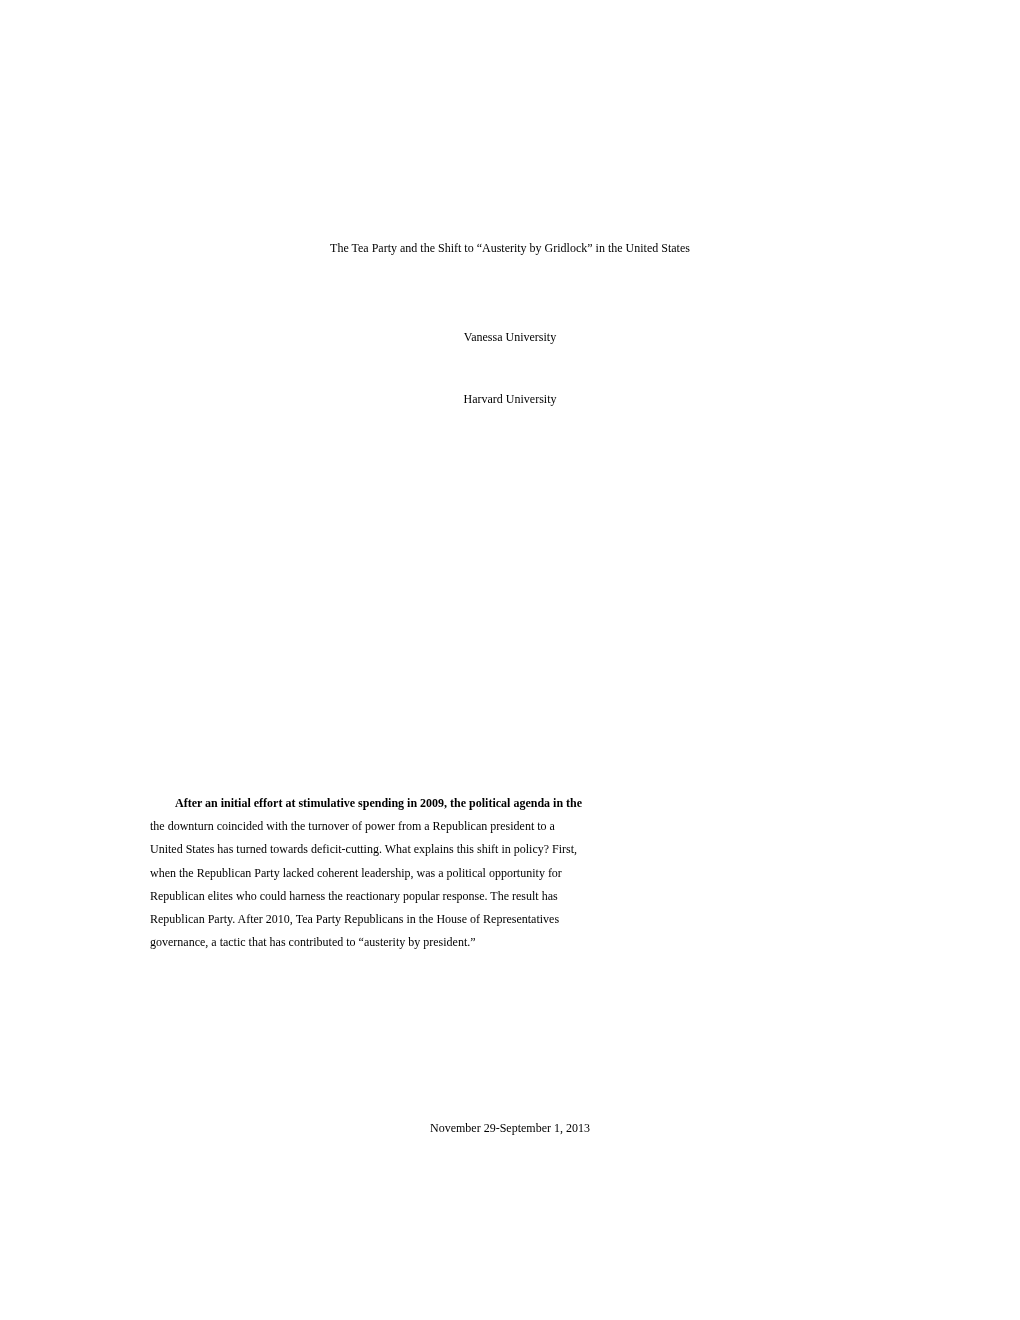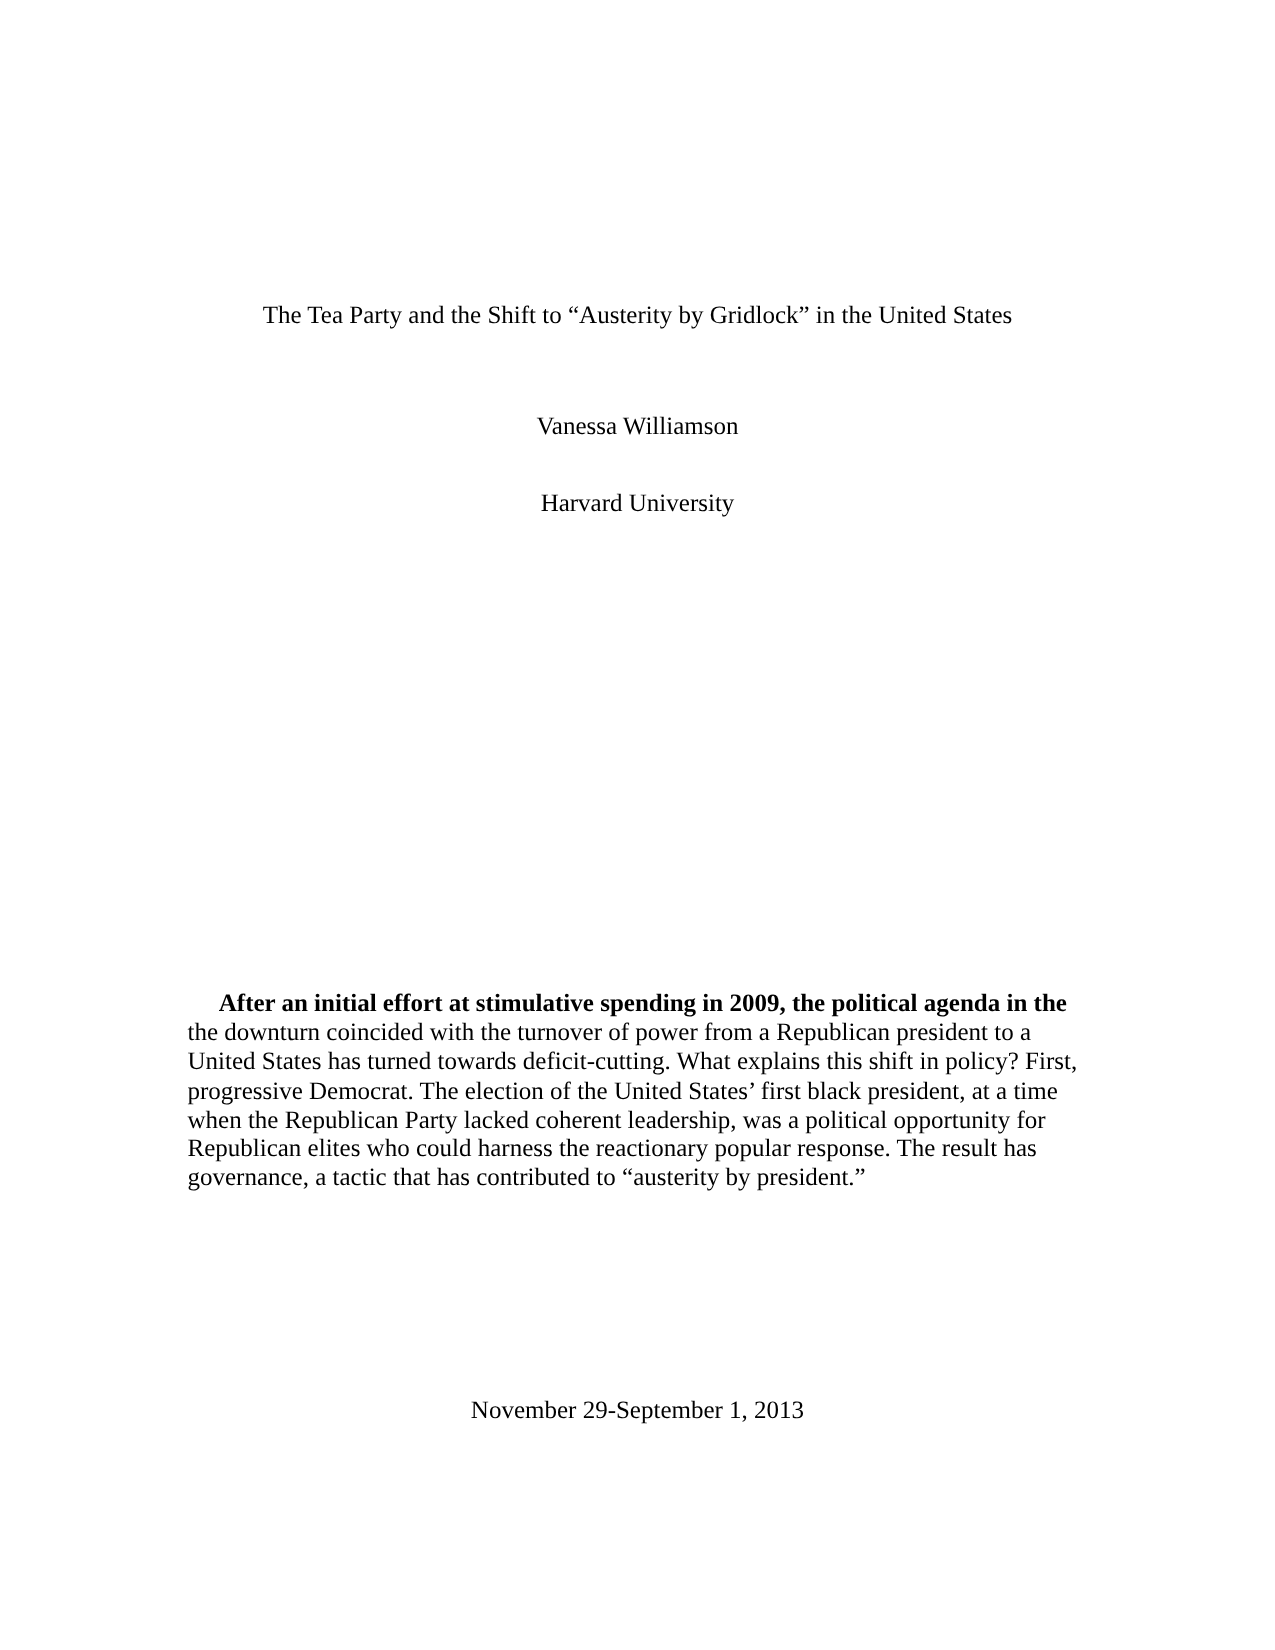--- a/index.html
+++ b/index.html
@@ -7,21 +7,21 @@
     padding: 0;
     background: #ffffff;
   }
   .page {
     position: relative;
     width: 1020px;
     height: 1180px;
     background: #ffffff;
     color: #000000;
     font-family: "Liberation Serif", serif;
-    font-size: 20px;
+    font-size: 12px;
     overflow: hidden;
     border-radius: 12px;
   }
   .centered {
     position: absolute;
     left: 0;
     width: 100%;
     text-align: center;
     white-space: nowrap;
   }
@@ -52,31 +52,31 @@
     line-height: 23.2px;
   }
 </style>
 </head>
 <body>
 
 <div class="page">
 
   <div class="centered title">The Tea Party and the Shift to “Austerity by Gridlock” in the United States</div>
 
-  <div class="centered author">Vanessa Williamson</div>
+  <div class="centered author">Vanessa University</div>
 
   <div class="centered affiliation">Harvard University</div>
 
   <div class="abstract">
     <div class="line indent">After an initial effort at stimulative spending in 2009, the political agenda in the</div>
     <div class="line">the downturn coincided with the turnover of power from a Republican president to a</div>
     <div class="line">United States has turned towards deficit-cutting. What explains this shift in policy? First,</div>
-    <div class="line">progressive Democrat. The election of the United States’ first black president, at a time</div>
     <div class="line">when the Republican Party lacked coherent leadership, was a political opportunity for</div>
     <div class="line">Republican elites who could harness the reactionary popular response. The result has</div>
+    <div class="line">Republican Party. After 2010, Tea Party Republicans in the House of Representatives</div>
     <div class="line">governance, a tactic that has contributed to “austerity by president.”</div>
   </div>
 
   <div class="footer">
     <div>November 29-September 1, 2013</div>
   </div>
 
 </div>
 
 </body></html>

